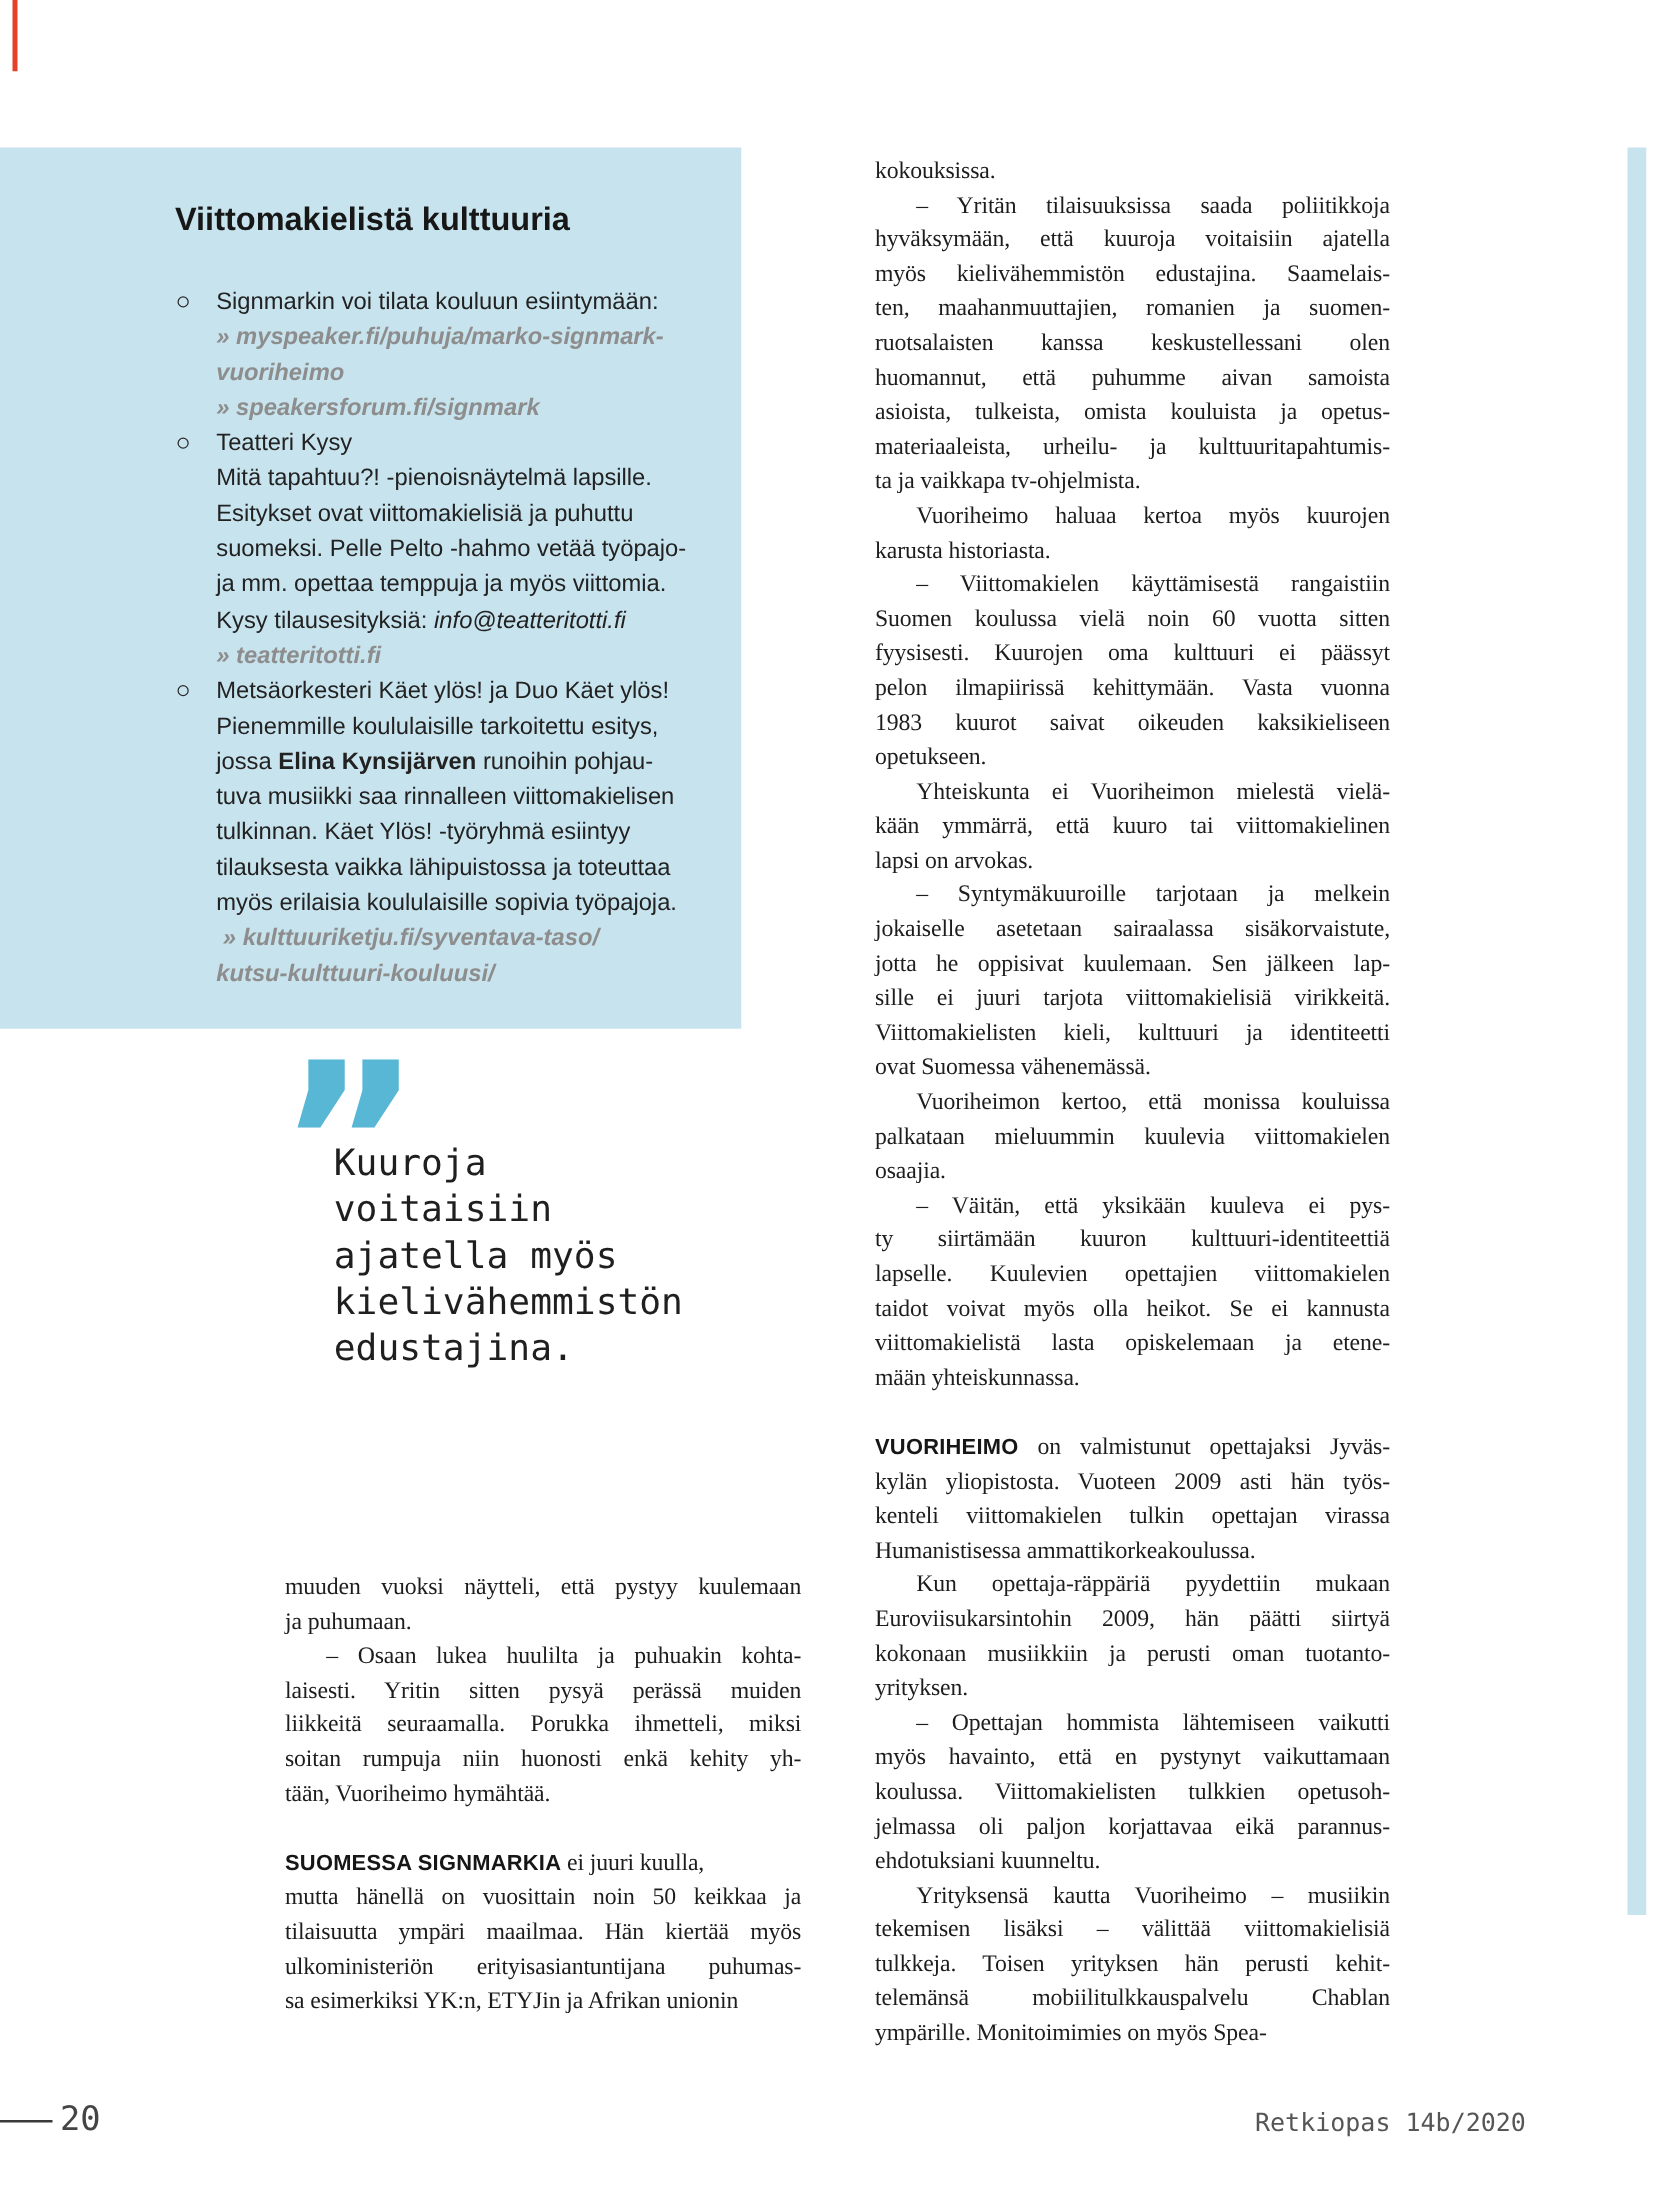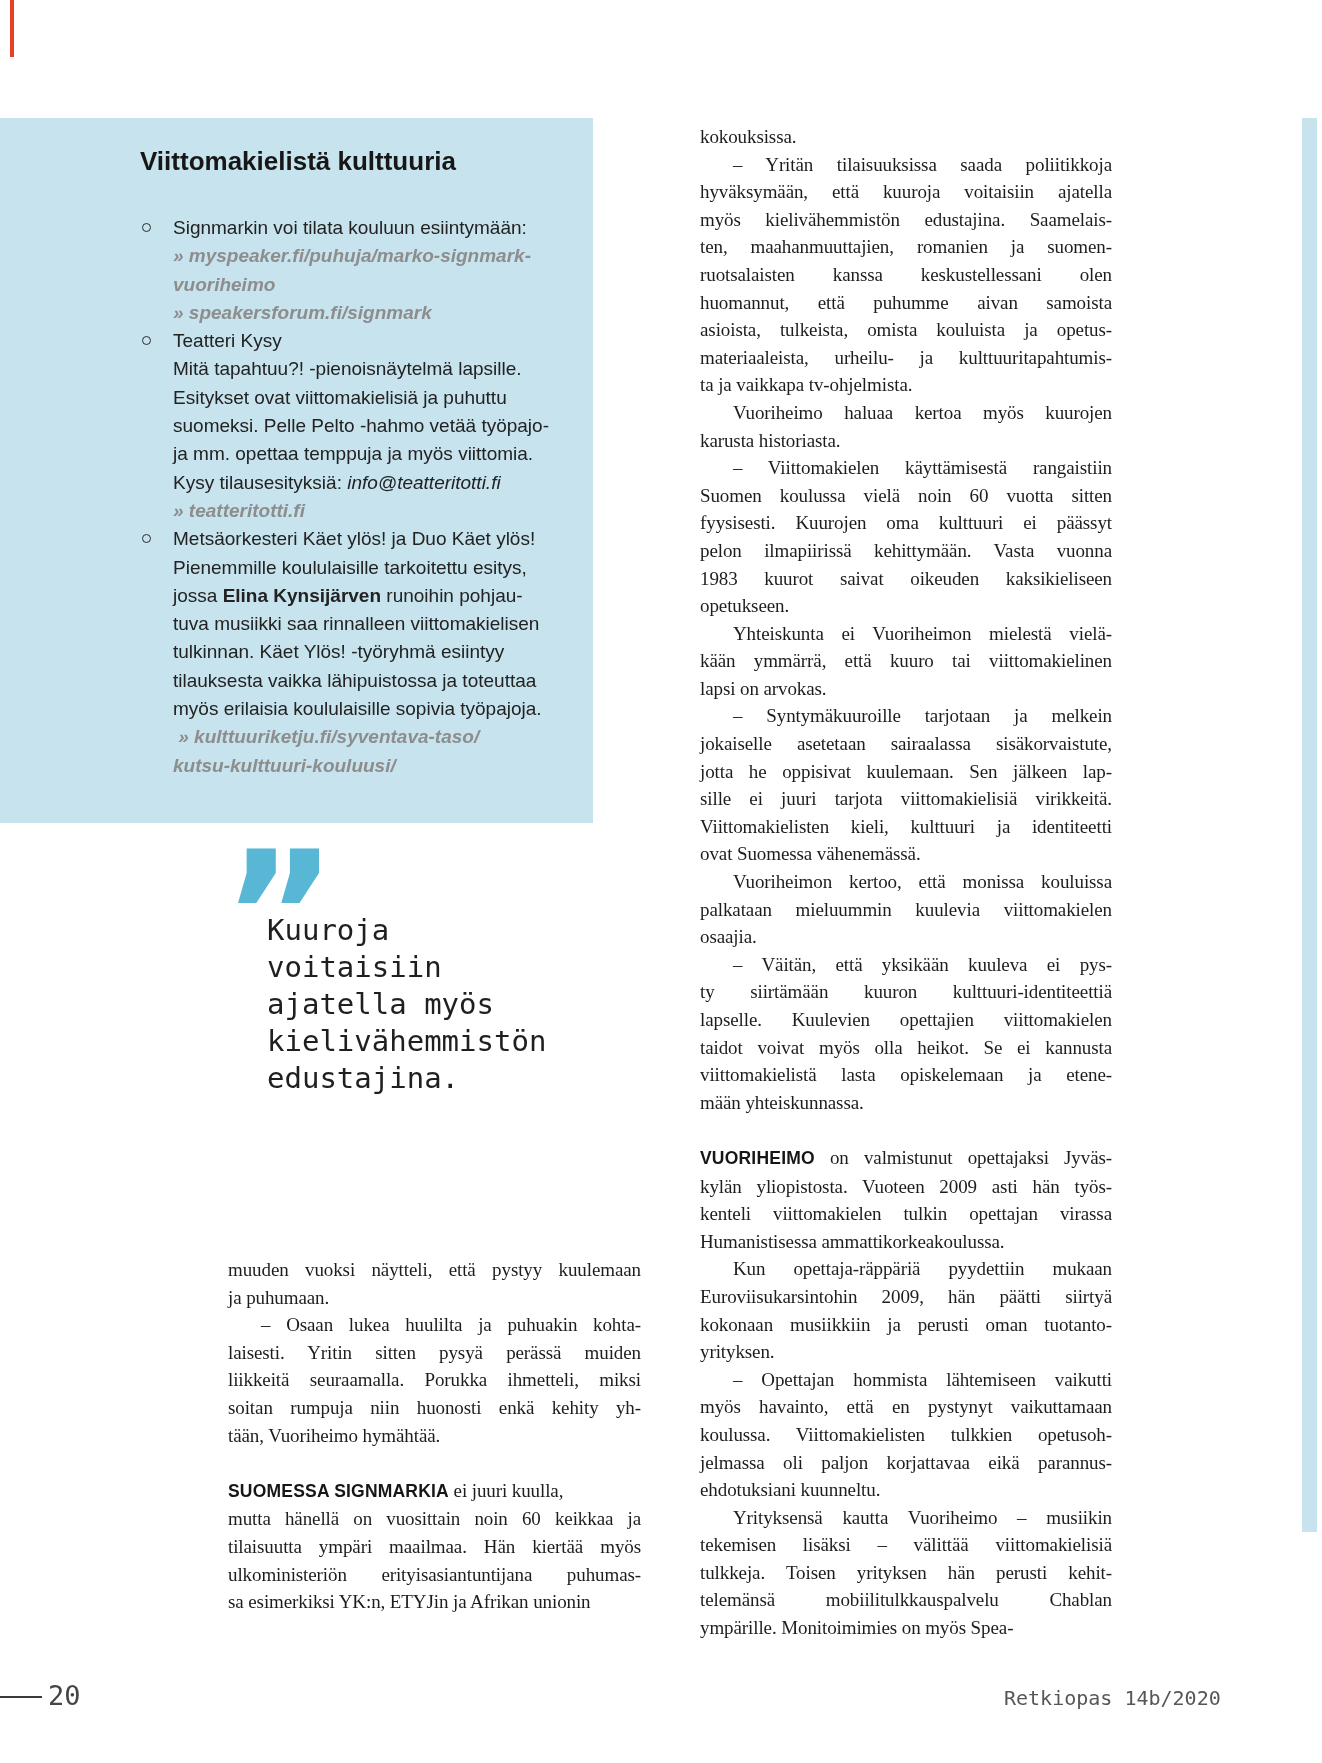--- a/index.html
+++ b/index.html
@@ -8,21 +8,21 @@
     font-family:"Liberation Serif", serif; overflow:hidden;
   }
 
   
   .red-mark { position:absolute; left:10px; top:0; width:4px; height:57px; background:#e64028; }
   .side-bar { position:absolute; left:1302px; top:118px; width:15px; height:1414px; background:#c7e3ed; }
 
   
   .infobox {
     position:absolute; left:0; top:118px; width:593px; height:705px;
-    background:#c7e3ed; box-sizing:border-box; padding:28px 18px 0 140px;
+    background:#c7e3ed; box-sizing:border-box; padding:42px 18px 0 140px;
     color:#1e1e1e;
   }
   .infobox h2 {
     margin:0 0 38px 0; font-family:"Liberation Sans", sans-serif;
     font-weight:bold; font-size:26px; line-height:30px; color:#171717;
   }
   .ib-item { position:relative; padding-left:33px; }
   .ib-bullet {
     position:absolute; left:2px; top:9px; width:9px; height:9px;
     border:1.6px solid #2a2a2a; border-radius:50%; box-sizing:border-box;
@@ -132,21 +132,21 @@
       </div>
       <div class="para">
         <div class="line ind">– Osaan lukea huulilta ja puhuakin kohta-</div>
         <div class="line">laisesti. Yritin sitten pysyä perässä muiden</div>
         <div class="line">liikkeitä seuraamalla. Porukka ihmetteli, miksi</div>
         <div class="line">soitan rumpuja niin huonosti enkä kehity yh-</div>
         <div class="line end">tään, Vuoriheimo hymähtää.</div>
       </div>
       <div class="para space">
         <div class="line end"><span class="lead">SUOMESSA SIGNMARKIA</span> ei juuri kuulla,</div>
-        <div class="line">mutta hänellä on vuosittain noin 60 keikkaa ja</div>
+        <div class="line">mutta hänellä on vuosittain noin 50 keikkaa ja</div>
         <div class="line">tilaisuutta ympäri maailmaa. Hän kiertää myös</div>
         <div class="line">ulkoministeriön erityisasiantuntijana puhumas-</div>
         <div class="line end">sa esimerkiksi YK:n, ETYJin ja Afrikan unionin</div>
       </div>
     </div>
   <div class="col right-col" id="right-col">
       <div class="para">
         <div class="line end">kokouksissa.</div>
       </div>
       <div class="para">

